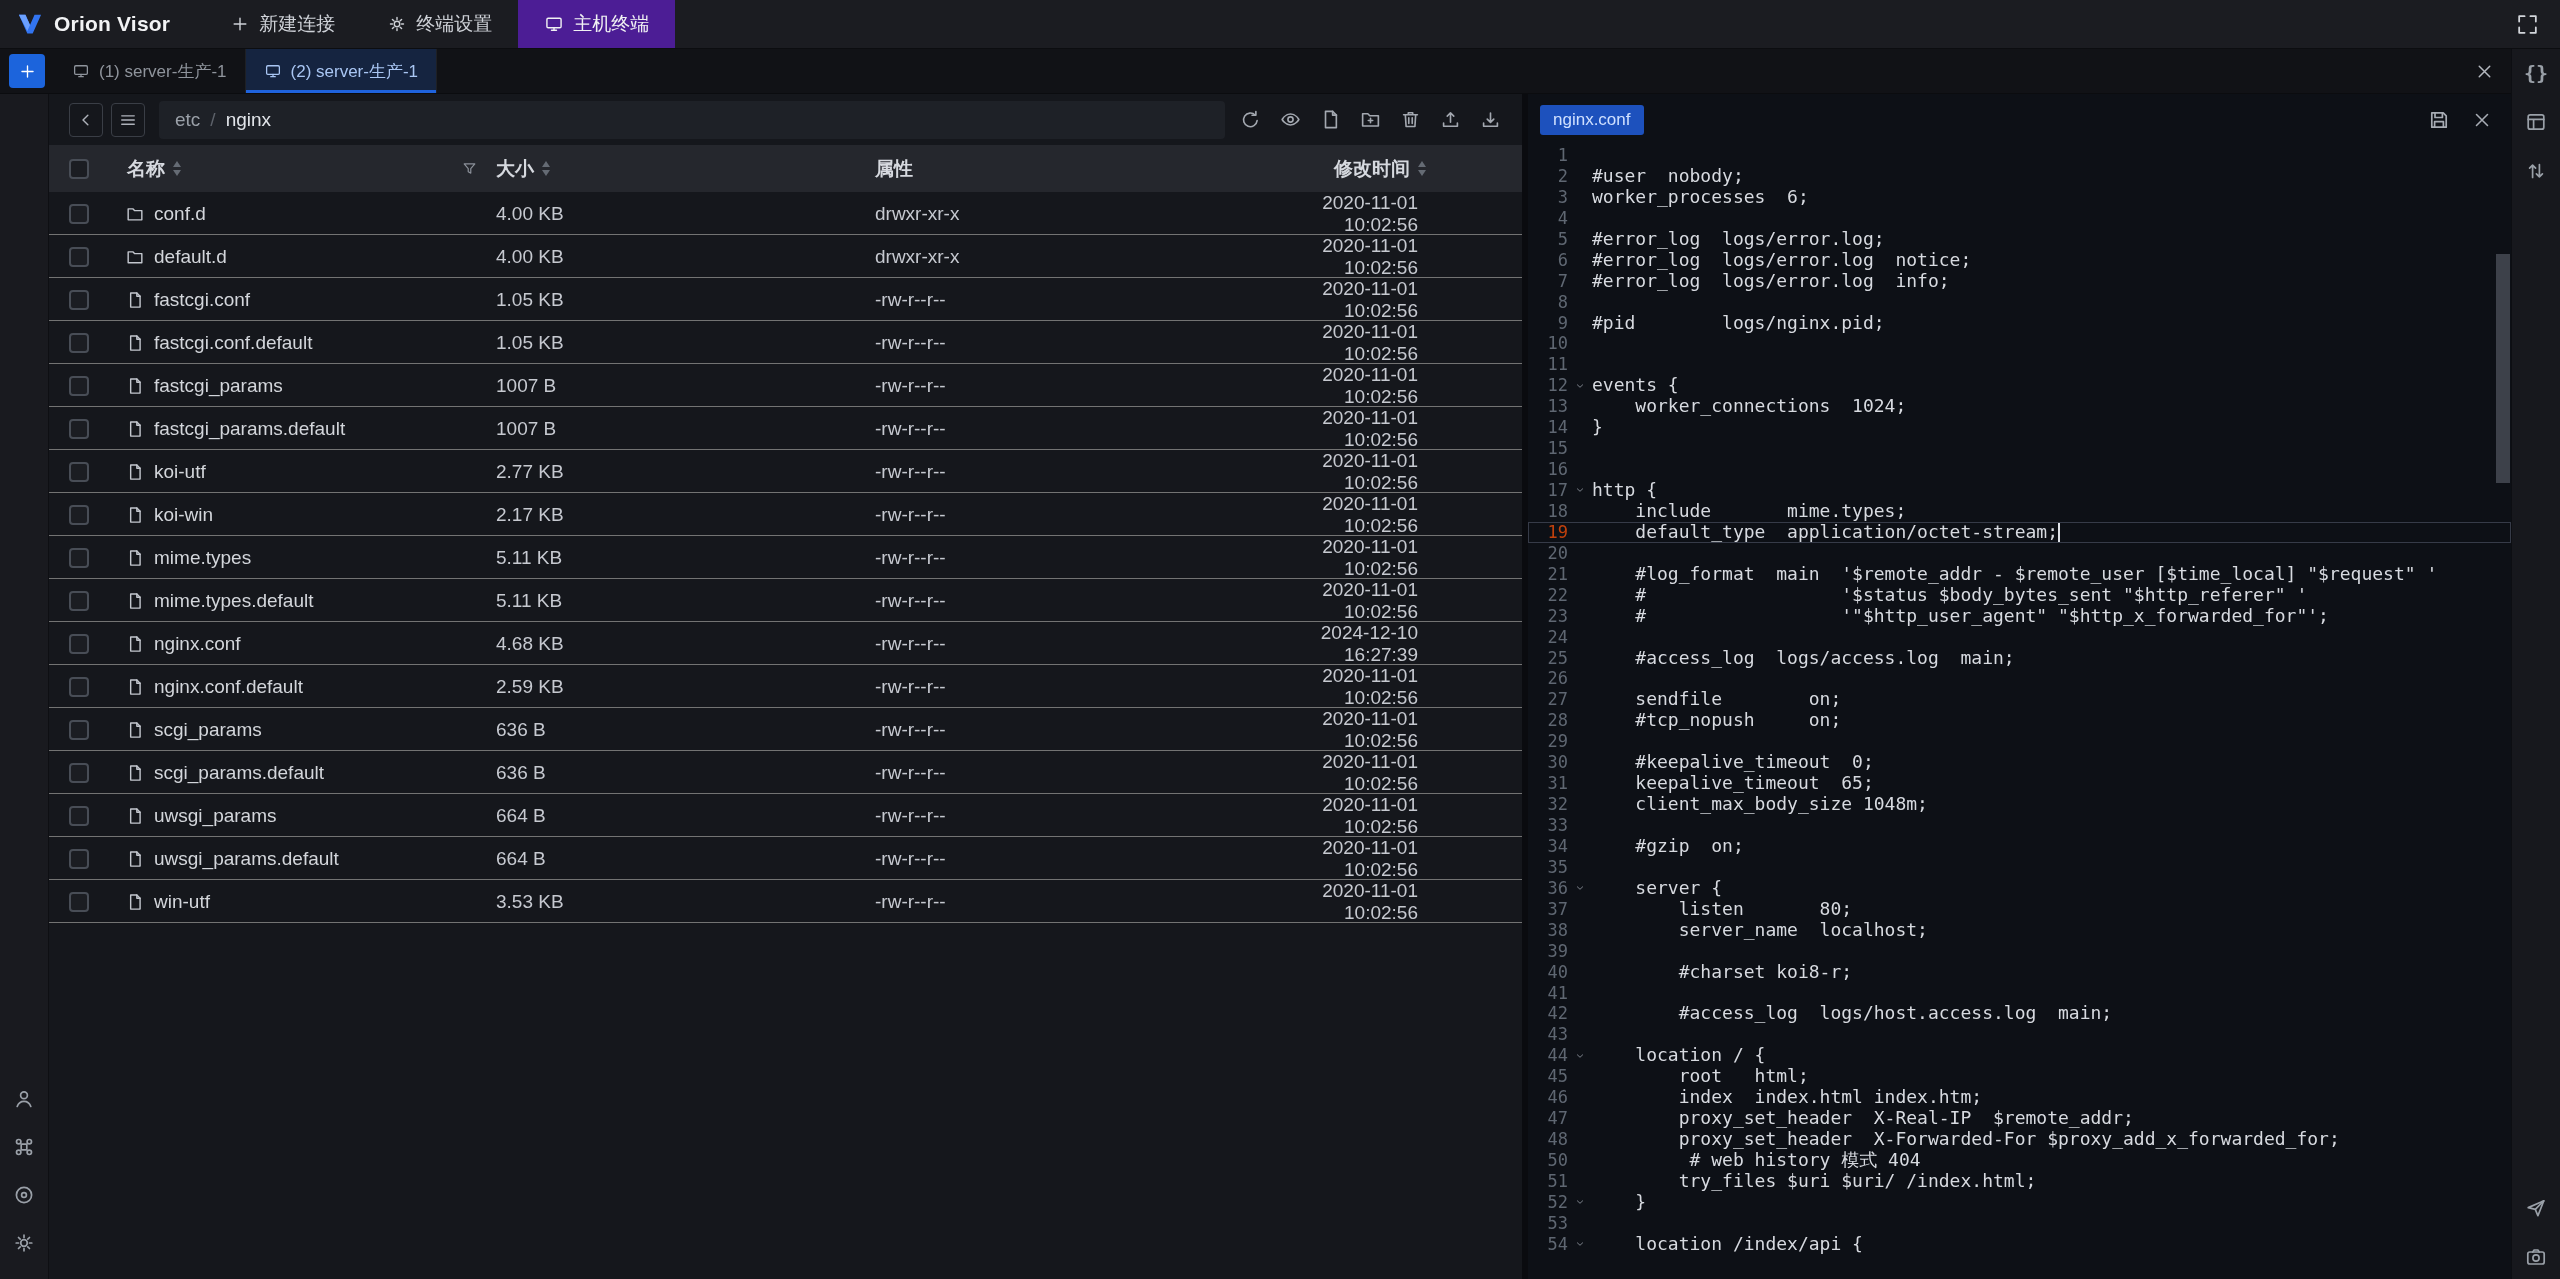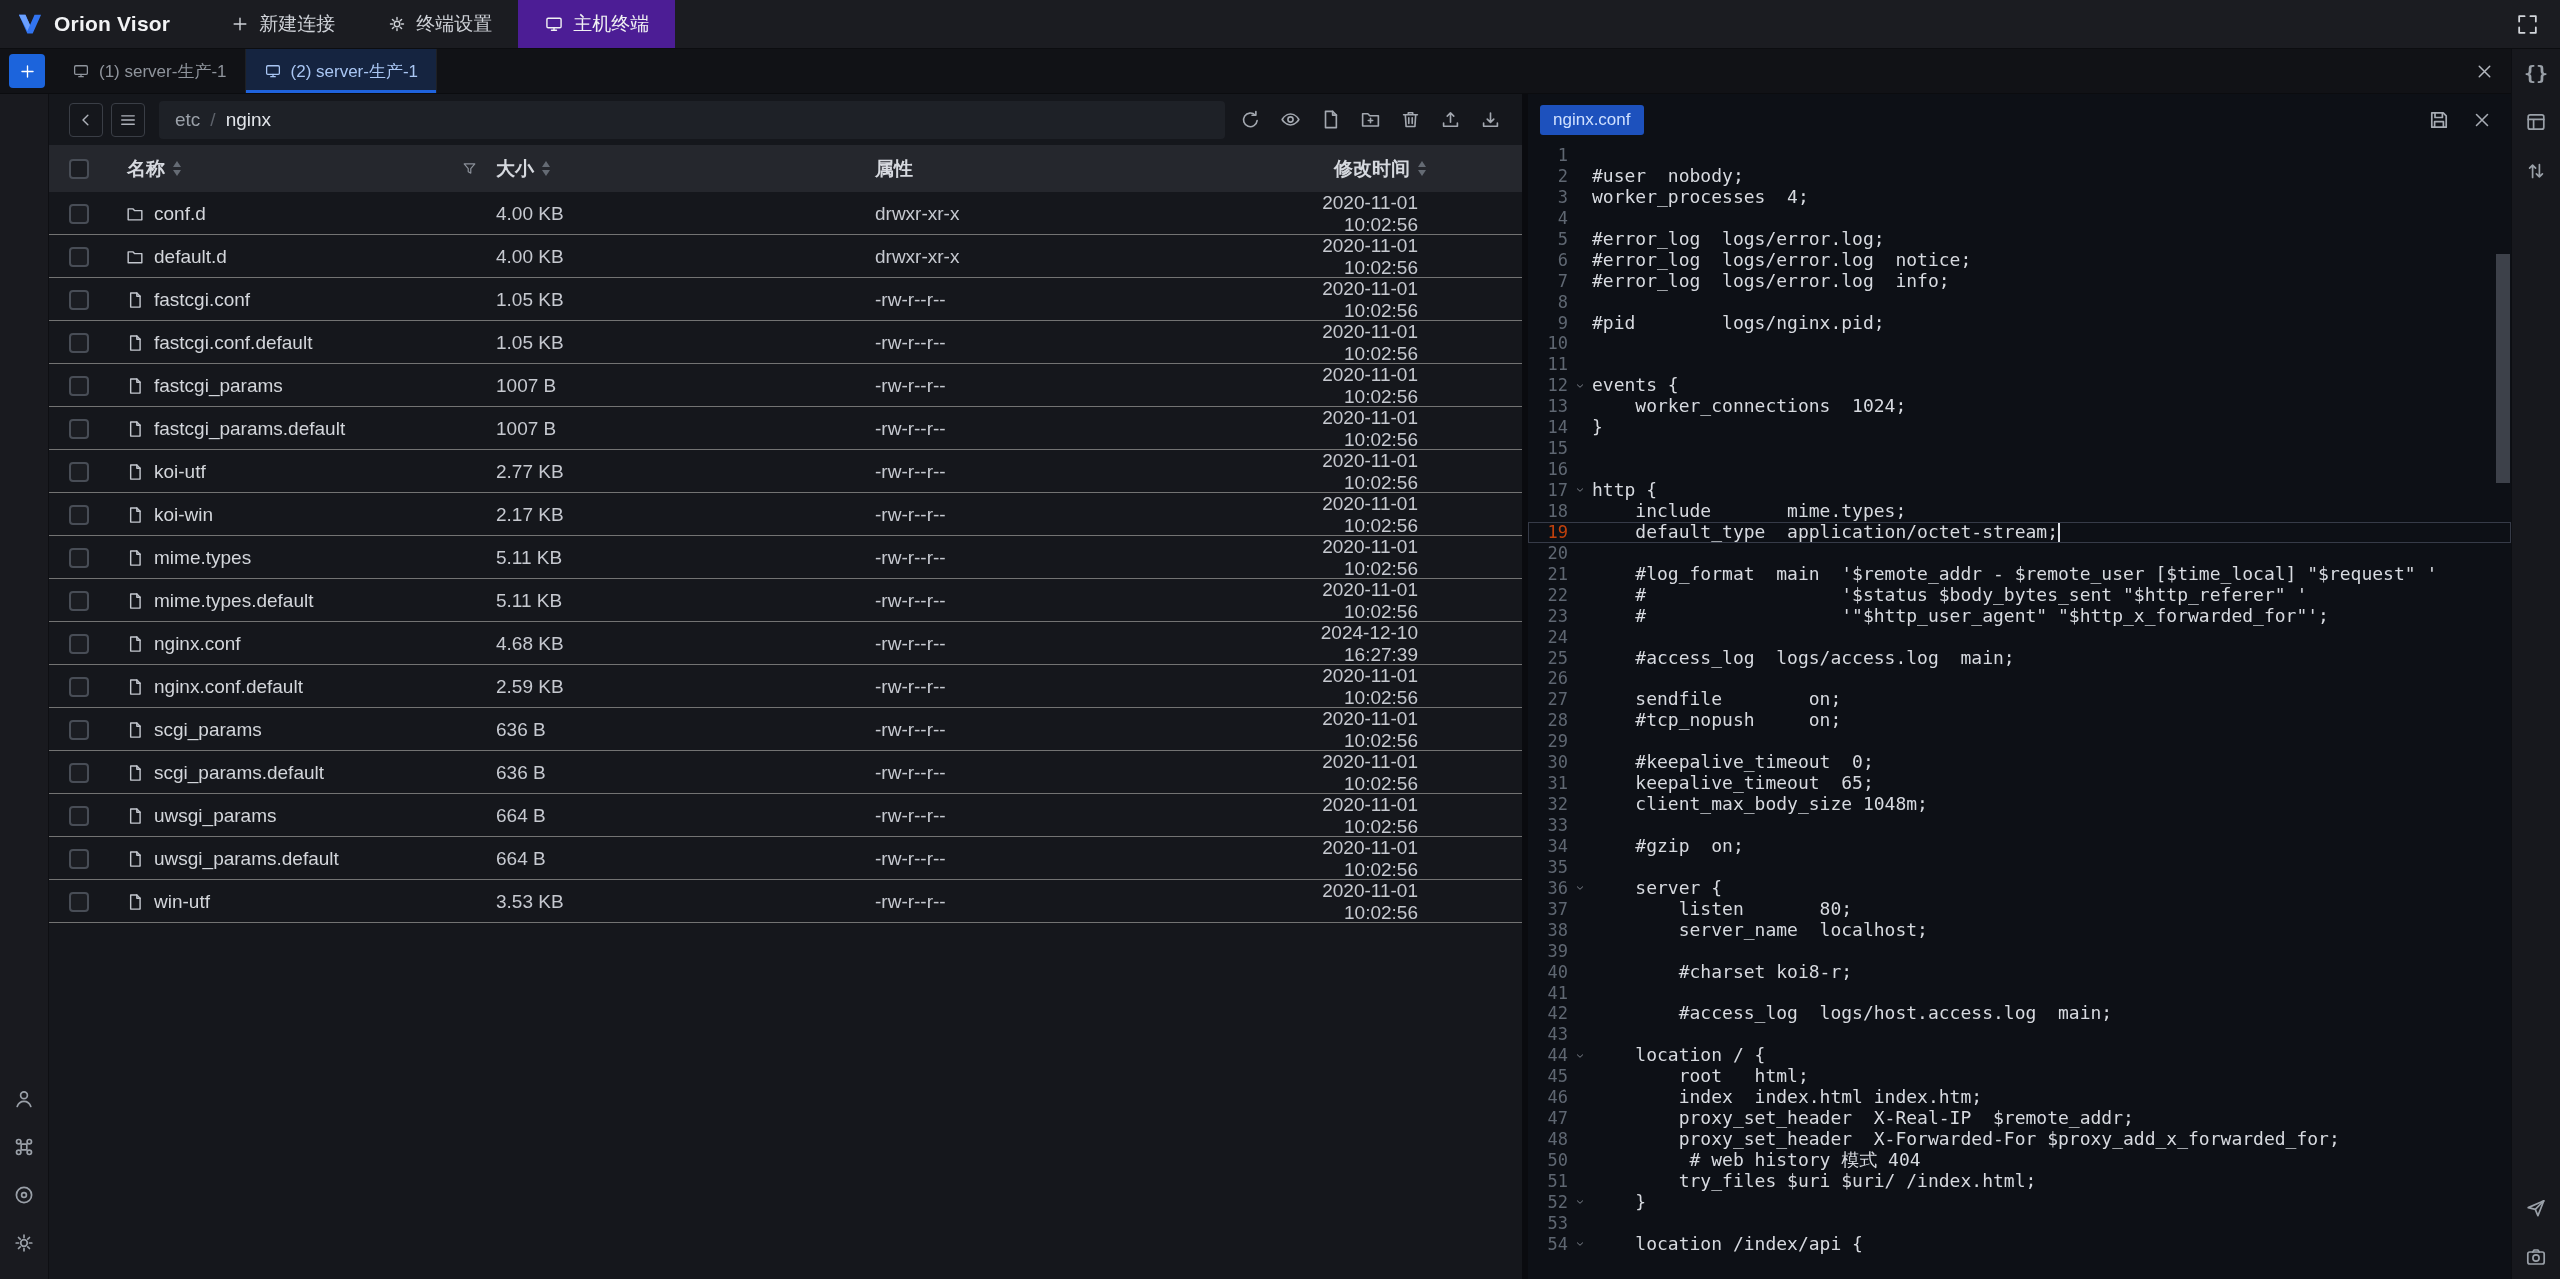--- a/index.html
+++ b/index.html
@@ -629,21 +629,21 @@
                   <svg viewBox="0 0 24 24" fill="none" stroke="currentColor" stroke-width="1.7" stroke-linecap="round" stroke-linejoin="round">
                     <path d="M6 6l12 12M18 6L6 18"></path>
                   </svg>
                 </span>
             </div>
           </div>
           <div class="code-area" id="code-area">
             <div class="scroll-thumb"></div>
           <div class="code-line"><span class="ln">1</span><span class="fold"></span><span class="ltxt"></span></div>
               <div class="code-line"><span class="ln">2</span><span class="fold"></span><span class="ltxt">#user  nobody;</span></div>
-              <div class="code-line"><span class="ln">3</span><span class="fold"></span><span class="ltxt">worker_processes  4;</span></div>
+              <div class="code-line"><span class="ln">3</span><span class="fold"></span><span class="ltxt">worker_processes  6;</span></div>
               <div class="code-line"><span class="ln">4</span><span class="fold"></span><span class="ltxt"></span></div>
               <div class="code-line"><span class="ln">5</span><span class="fold"></span><span class="ltxt">#error_log  logs/error.log;</span></div>
               <div class="code-line"><span class="ln">6</span><span class="fold"></span><span class="ltxt">#error_log  logs/error.log  notice;</span></div>
               <div class="code-line"><span class="ln">7</span><span class="fold"></span><span class="ltxt">#error_log  logs/error.log  info;</span></div>
               <div class="code-line"><span class="ln">8</span><span class="fold"></span><span class="ltxt"></span></div>
               <div class="code-line"><span class="ln">9</span><span class="fold"></span><span class="ltxt">#pid        logs/nginx.pid;</span></div>
               <div class="code-line"><span class="ln">10</span><span class="fold"></span><span class="ltxt"></span></div>
               <div class="code-line"><span class="ln">11</span><span class="fold"></span><span class="ltxt"></span></div>
               <div class="code-line"><span class="ln">12</span><span class="fold"><svg viewBox="0 0 24 24" fill="none" stroke="currentColor" stroke-width="1.7" stroke-linecap="round" stroke-linejoin="round">
                     <path d="M7.5 10l4.5 4.2L16.5 10"></path>

